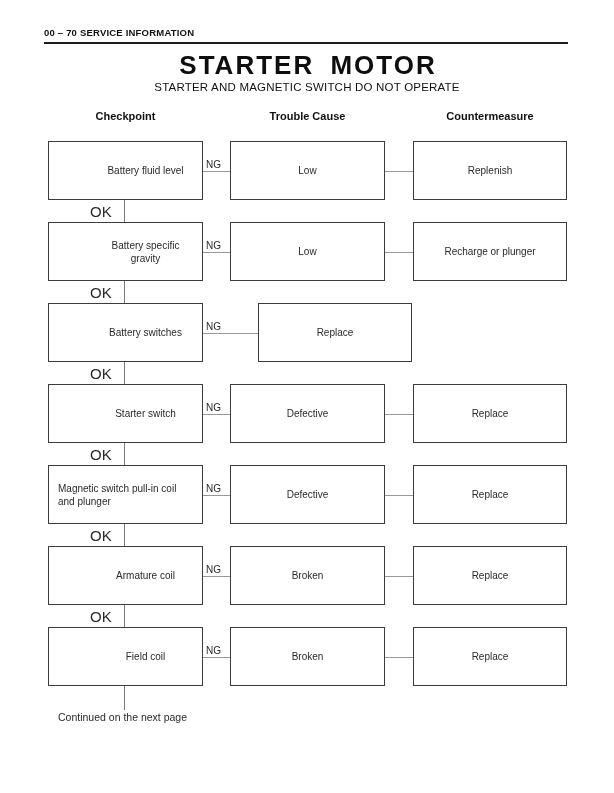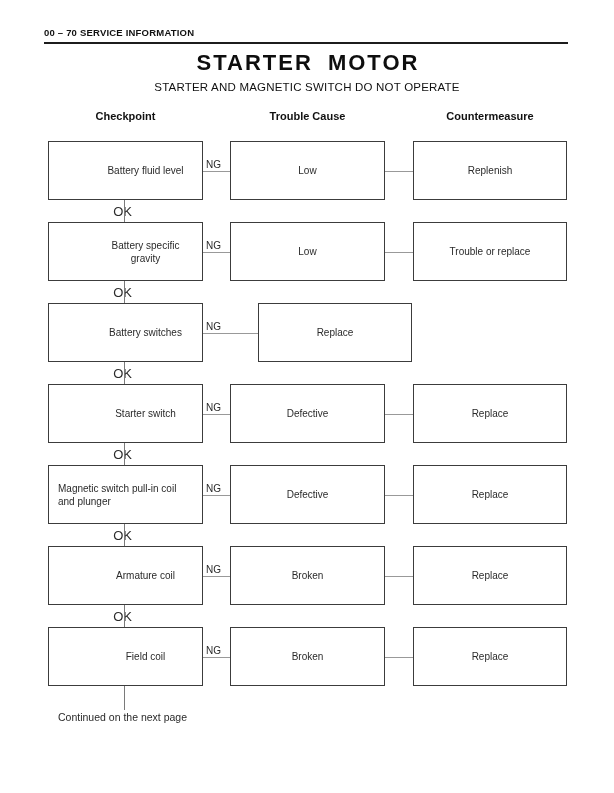--- a/index.html
+++ b/index.html
@@ -16,21 +16,21 @@
     font-size: 9.5px; font-weight: bold; letter-spacing: 0.2px; color: #111;
     white-space: nowrap;
   }
   .header-rule {
     position: absolute; left: 44px; top: 42px;
     width: 524px; height: 2px; background: #1c1c1c;
   }
   .page-title {
     position: absolute; left: 48px; top: 50px; width: 520px;
     text-align: center;
-    font-size: 22px; font-weight: bold; color: #0e0e0e;
+    font-size: 26px; font-weight: bold; color: #0e0e0e;
     letter-spacing: 2px; word-spacing: 7px;
     white-space: nowrap;
   }
   .page-subtitle {
     position: absolute; left: 0; top: 81px; width: 614px;
     text-align: center;
     font-size: 11.5px; font-weight: normal; color: #111;
     letter-spacing: 0.2px; white-space: nowrap;
   }
   .col-headers {
@@ -71,23 +71,23 @@
     position: absolute; left: 3px; bottom: 50%; margin-bottom: 1px;
     font-size: 10px; color: #2a2a2a; white-space: nowrap;
   }
 
   .gap-row { position: relative; height: 22px; }
   .gap-row .vline {
     position: absolute; left: 76px; top: 0; bottom: 0; width: 1px;
     background: #7a7a7a;
   }
   .gap-row .ok-label {
-    position: absolute; left: 60px; width: 24px; text-align: right;
+    position: absolute; left: 42px; width: 24px; 
     top: 50%; transform: translateY(-50%);
-    font-size: 13px; color: #2a2a2a;
+    font-size: 15px; color: #2a2a2a;
   }
 
   .cont-line {
     position: absolute; left: 124px; top: 686px;
     width: 1px; height: 24px; background: #7a7a7a;
   }
   .cont-note {
     position: absolute; left: 58px; top: 711px;
     font-size: 10.5px; color: #2a2a2a; white-space: nowrap;
   }
@@ -125,21 +125,21 @@
     <div class="vline"></div>
   </div>
 
   <div class="flow-row">
     <div class="box checkpoint">Battery specific gravity</div>
     <div class="conn ng">
       <span class="ng-label">NG</span>
     </div>
     <div class="box trouble">Low</div>
     <div class="conn plain"></div>
-    <div class="box counter">Trouble or replace</div>
+    <div class="box counter">Recharge or plunger</div>
   </div>
   <div class="gap-row">
     <span class="ok-label">OK</span>
     <div class="vline"></div>
   </div>
 
   <div class="flow-row">
     <div class="box checkpoint">Battery switches</div>
     <div class="conn ng">
       <span class="ng-label">NG</span>

